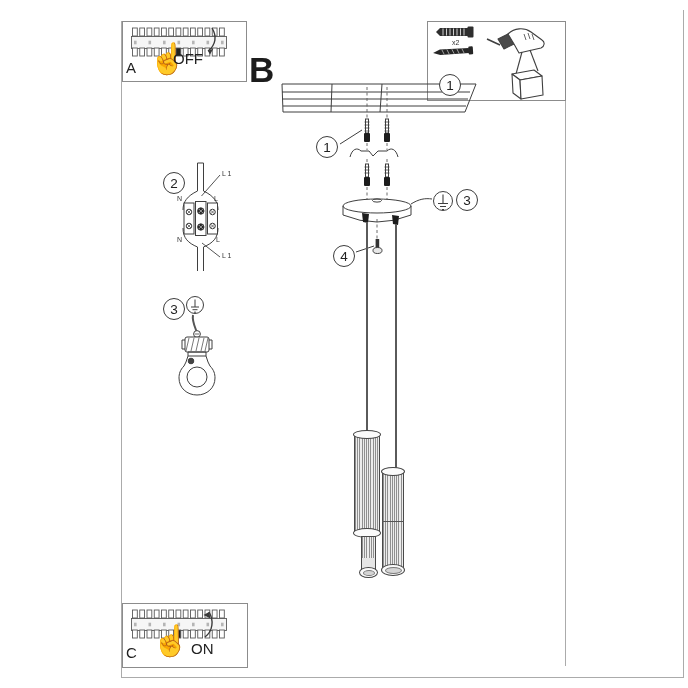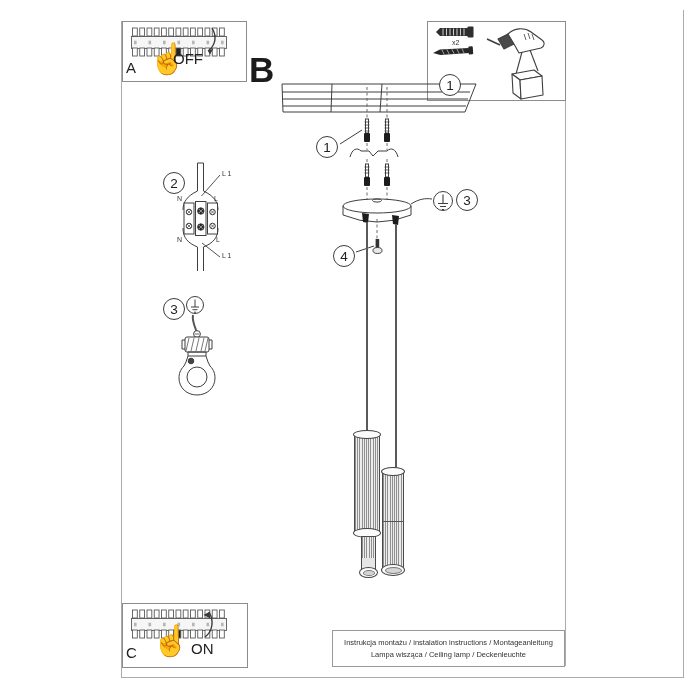--- a/index.html
+++ b/index.html
@@ -344,18 +344,14 @@
       </g>
   </svg>
   <span class="hand" style="left:152px;top:626px;">☝</span>
   <svg style="left:193px;top:607px;" width="20" height="32" viewBox="0 0 20 32">
     <path d="M12,30 C20,24 21,13 16,5" fill="none" stroke="#3a3a3a" stroke-width="1.4"></path>
     <path d="M16,5 L17.5,11.5 L10.5,8 Z" fill="#3a3a3a"></path>
   </svg>
   <span class="lbl lbl-big" style="left:191px;top:641px;">ON</span>
   <span class="lbl lbl-big" style="left:126px;top:645px;">C</span>
 
-  <div id="footer-box">
-    <span>Instrukcja montażu / instalation instructions / Montageanleitung</span>
-    <span>Lampa wisząca / Ceiling lamp / Deckenleuchte</span>
-  </div>
 
 </div>
 
 </body></html>

